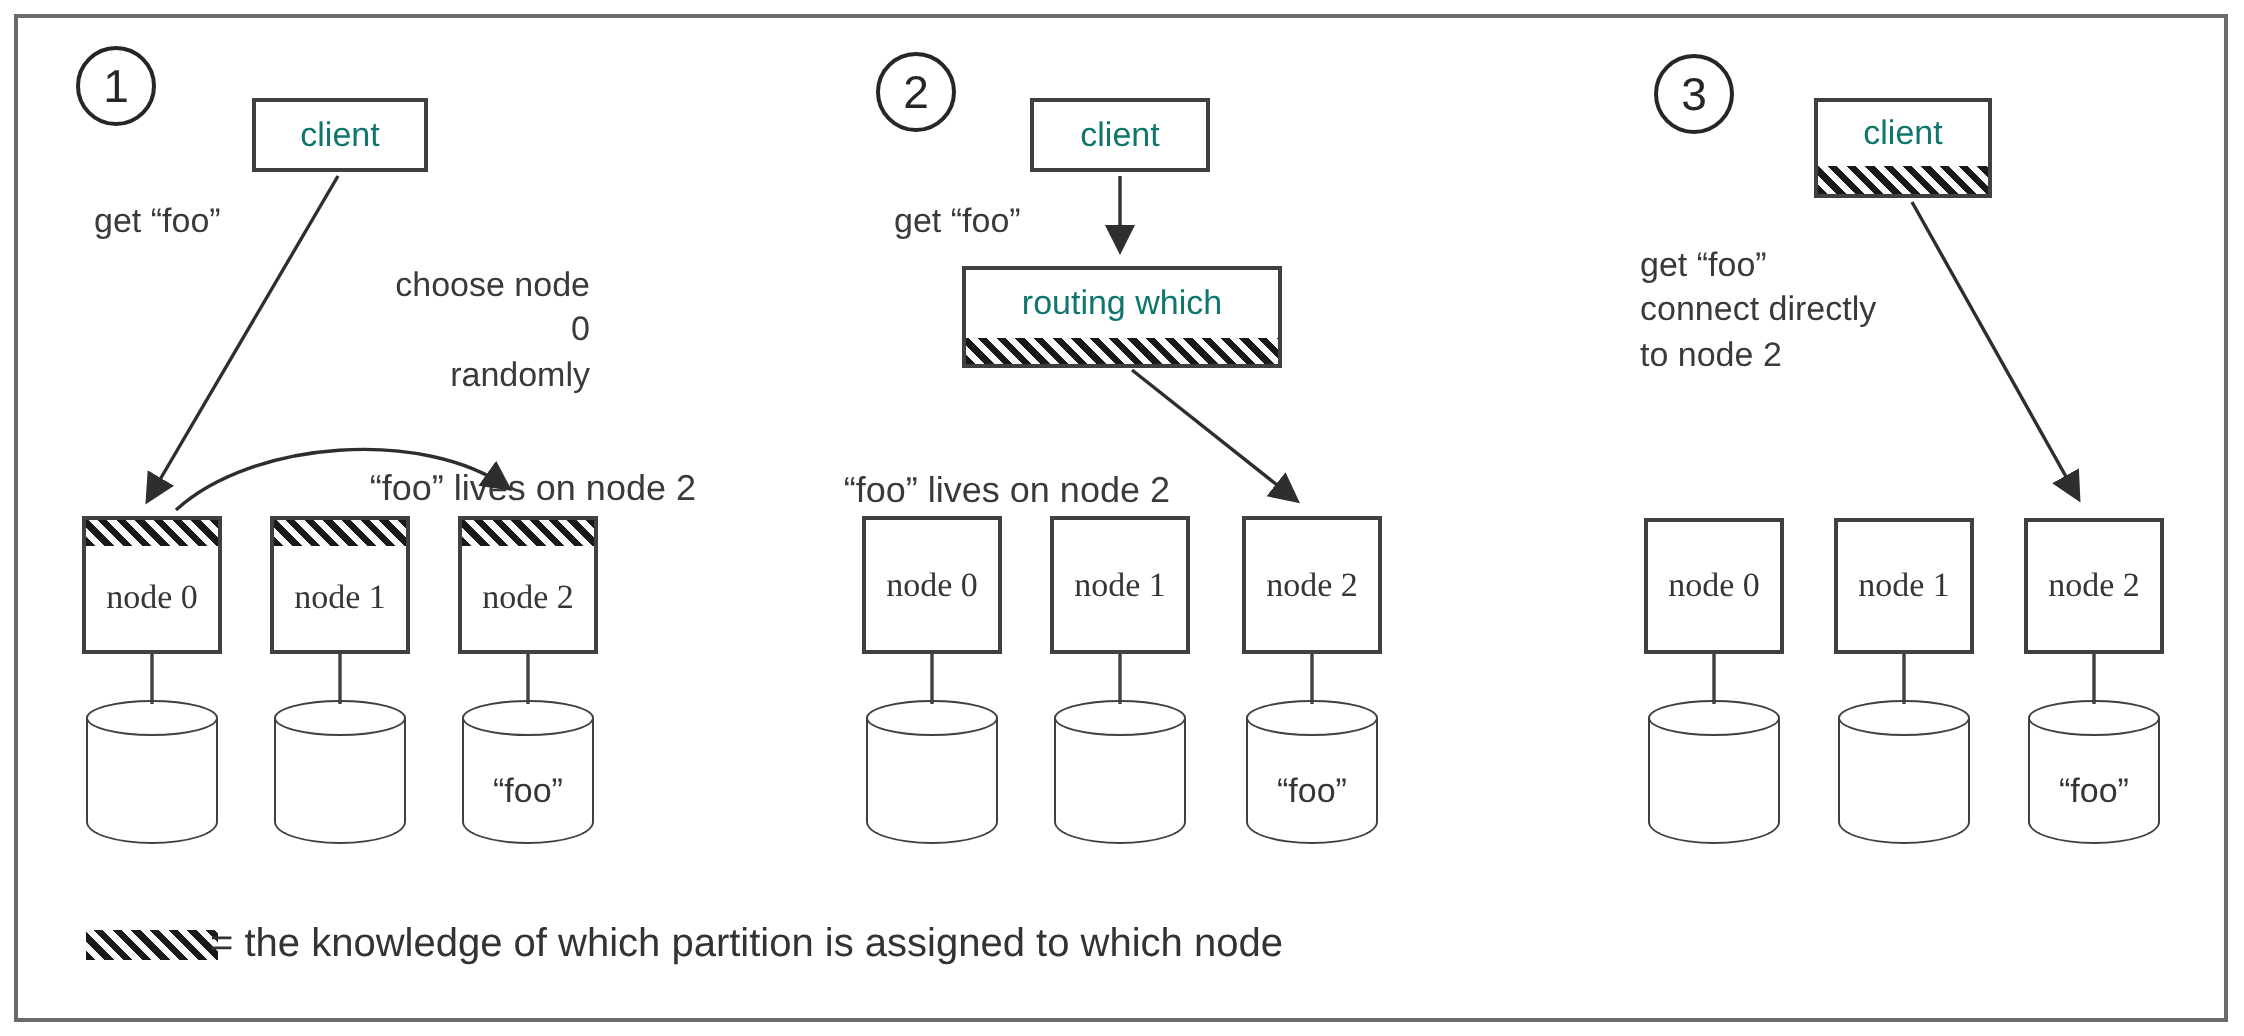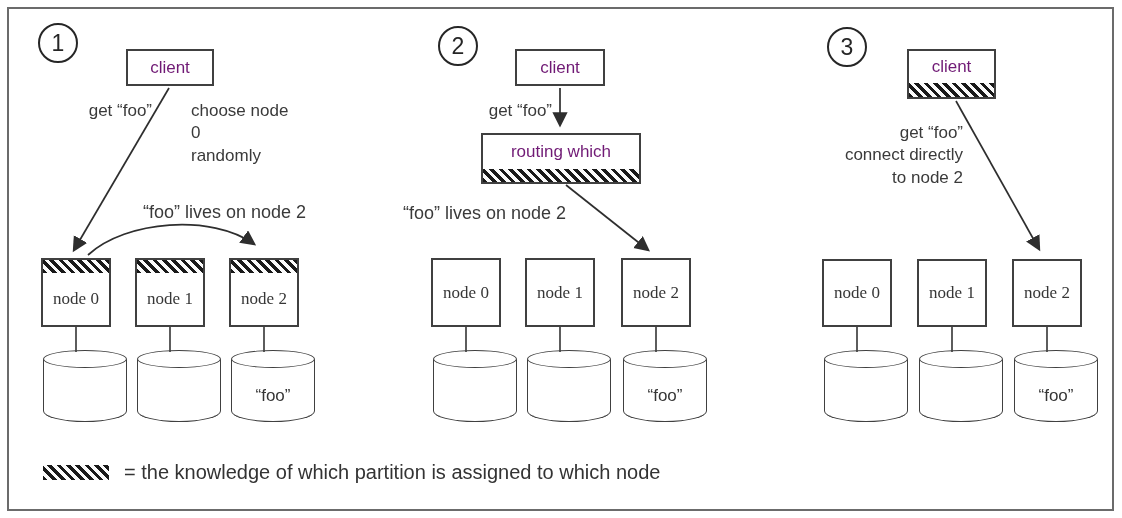--- a/index.html
+++ b/index.html
@@ -4,34 +4,34 @@
 <style>
   html,body{margin:0;padding:0;background:#ffffff;font-family:"Liberation Sans",sans-serif;}
   #canvas{position:relative;width:1122px;height:518px;background:#ffffff;overflow:hidden;}
   .abs{position:absolute;}
   #frame{left:7px;top:7px;width:1103px;height:500px;border:2px solid #6b6b6b;background:#ffffff;}
   .circle{width:36px;height:36px;border:2.5px solid #262626;border-radius:50%;
           display:flex;align-items:center;justify-content:center;
           font-size:23px;color:#262626;background:#fff;}
   .box{border:2px solid #404040;background:#fff;box-sizing:border-box;
        display:flex;align-items:center;justify-content:center;
-       font-size:17px;color:#701a75;}
+       font-size:17px;color:#0f766e;}
   .node{border:2px solid #404040;background:#fff;box-sizing:border-box;
         display:flex;flex-direction:column;}
   .node-label{flex:1;display:flex;align-items:center;justify-content:center;
               font-size:17px;color:#363636;font-family:Liberation Serif, serif;}
   .hatch{background:repeating-linear-gradient(45deg,#191919 0 3.4px,#fafafa 3.4px 6.6px);}
   .hatch-bar{height:13px;flex:none;}
   .hatch-strip{box-sizing:border-box;border:2px solid #404040;border-top:none;}
   .lbl{color:#3a3a3a;font-size:17px;line-height:1.32;}
   .big{font-size:18px;}
-  .right{text-align:right;}
-  .center{text-align:left;}
+  .right{text-align:left;}
+  .center{text-align:right;margin-top:32px;}
   .ml{white-space:pre-line;}
-  .cyl{width:84px;height:72px;}
+  .cyl{width:66px;height:72px;}
   .cyl-top{position:absolute;left:0;right:0;top:0;height:18px;background:#fff;
            border:1.8px solid #404040;border-radius:50%;box-sizing:border-box;z-index:2;}
   .cyl-body{position:absolute;left:0;right:0;top:9px;bottom:0;background:#fff;
             border:1.8px solid #404040;border-top:none;box-sizing:border-box;
             border-radius:0 0 50% 50% / 0 0 11px 11px;}
   .cyl-label{position:absolute;left:0;right:0;top:24px;bottom:4px;z-index:3;
              display:flex;align-items:center;justify-content:center;
              font-size:17px;color:#363636;}
   #overlay{left:0;top:0;z-index:10;pointer-events:none;}
   #legend-text{font-size:20px;color:#333333;}
@@ -155,21 +155,21 @@
     </div>
     <div class="abs cyl" style="left:1014px;top:350px;">
       <div class="cyl-body"></div>
       <div class="cyl-top"></div>
       <div class="cyl-label">“foo”</div>
     </div>
   </div>
 
   <div>
     <div id="legend-swatch" class="abs hatch" style="left:43px;top:465px;"></div>
-    <div id="legend-text" class="abs" style="left:124px;top:461px;width:760px;">= the knowledge of which partition is assigned to which node</div>
+    <div id="legend-text" class="abs" style="left:105px;top:461px;width:760px;">= the knowledge of which partition is assigned to which node</div>
   </div>
 
   <svg id="overlay" class="abs" width="1122" height="518" viewBox="0 0 1122 518">
     <defs>
       <marker id="ah" markerWidth="10" markerHeight="10" refX="7.5" refY="4.5" orient="auto">
         <path d="M0,0 L9,4.5 L0,9 z" fill="#2e2e2e"></path>
       </marker>
     </defs>
 
     <line x1="169" y1="88" x2="74" y2="250" stroke="#2e2e2e" stroke-width="1.7" marker-end="url(#ah)"></line>

